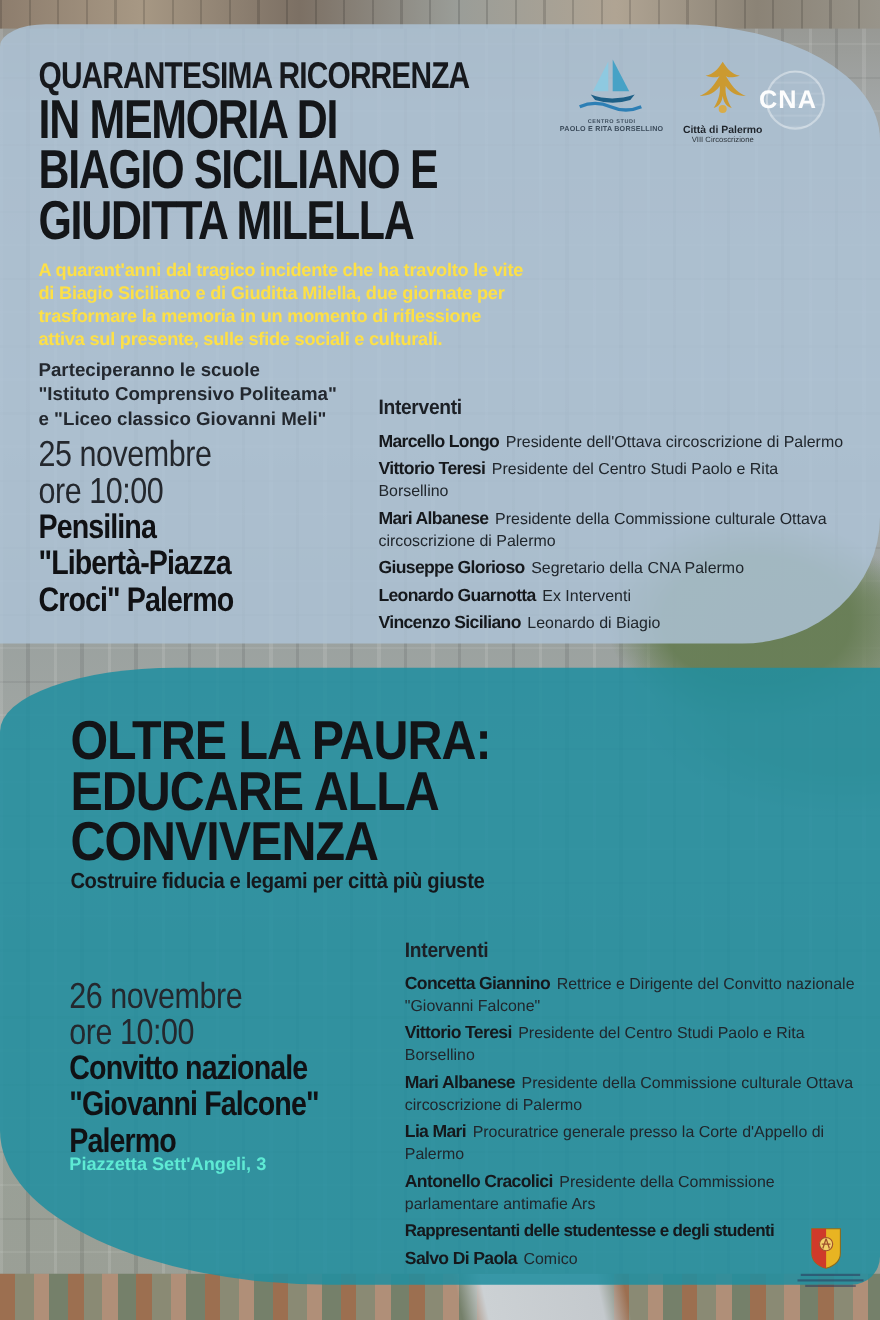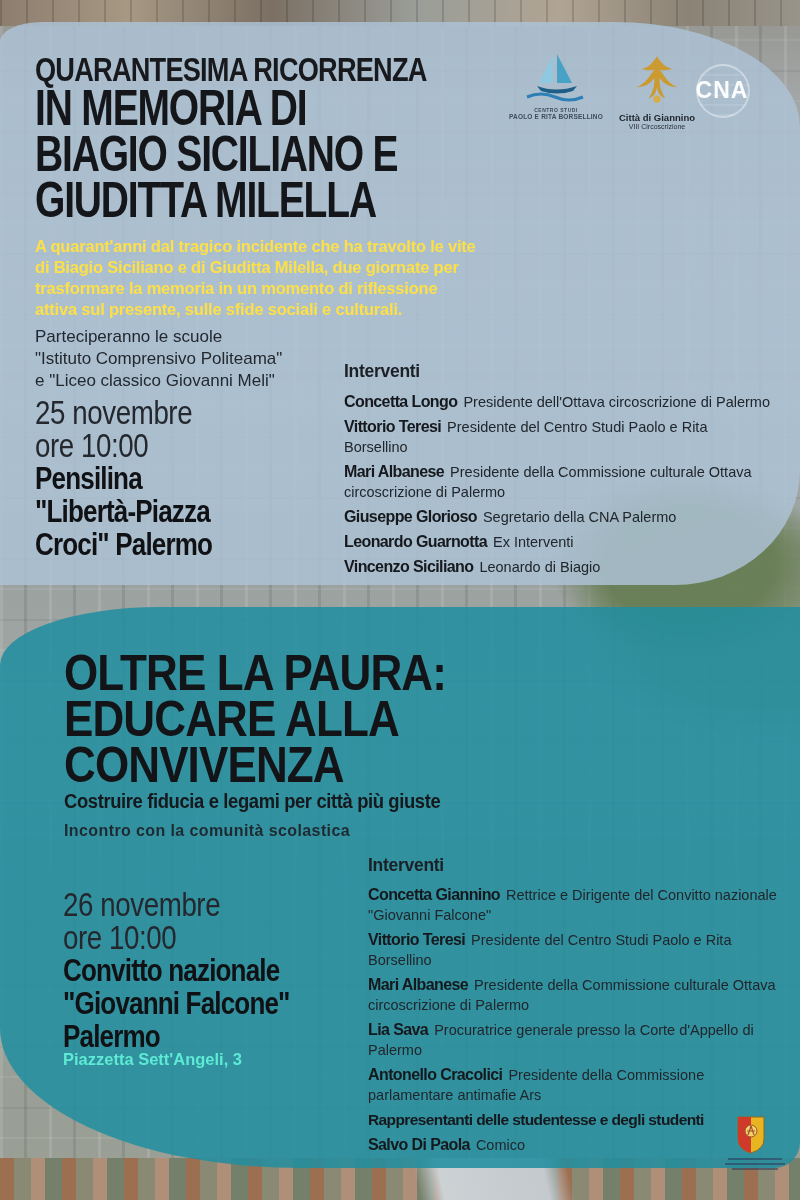--- a/index.html
+++ b/index.html
@@ -37,21 +37,21 @@
     border-bottom-right-radius:26px;}
 
   
   .abs{position:absolute;}
   .kicker{left:35px;top:50px;font-size:34px;font-weight:800;letter-spacing:-1px;
     transform:scaleX(.80);transform-origin:left top;white-space:nowrap;color:#17191d;}
   .main-title{left:35px;top:85px;font-weight:800;font-size:50px;line-height:46px;
     letter-spacing:-1.5px;transform:scaleX(.78);transform-origin:left top;color:#141619;white-space:nowrap;}
   .intro{left:35px;top:236px;width:448px;font-size:16.5px;line-height:21px;font-weight:700;
     letter-spacing:-.2px;color:#fde047;}
-  .schools{left:35px;top:326px;font-size:17px;line-height:22px;font-weight:400;color:#23282f;}
+  .schools{left:35px;top:326px;font-size:17px;line-height:22px;font-weight:700;color:#23282f;}
   .interv-label{font-size:19px;font-weight:700;letter-spacing:-.3px;color:#1c2026;
     transform:scaleX(.92);transform-origin:left top;white-space:nowrap;}
   .sp-list{width:430px;}
   .sp{margin-bottom:5px;line-height:19px;}
   .sp-name{font-weight:800;font-size:16px;letter-spacing:-.6px;color:#15181c;margin-right:6px;}
   .sp-role{font-weight:400;font-size:14.5px;color:#20262c;}
   .sp-solo .sp-name{font-size:15.5px;}
   .dateblock{transform-origin:left top;transform:scaleX(.84);white-space:nowrap;}
   .dateblock .dt{font-size:33px;line-height:33px;font-weight:400;color:#24282e;letter-spacing:-.5px;}
   .dateblock .vn{font-size:31px;line-height:33px;font-weight:800;color:#101114;letter-spacing:-1px;}
@@ -66,21 +66,21 @@
   .logo-bors{left:503px;top:53px;width:106px;text-align:center;}
   .logo-bors .t1{font-size:5px;letter-spacing:.5px;color:#3c4c5c;font-weight:700;}
   .logo-bors .t2{font-size:6.5px;letter-spacing:.2px;color:#3c4c5c;font-weight:700;}
   .logo-pal{left:612px;top:50px;width:90px;text-align:center;}
   .logo-pal .t1{font-size:9.5px;font-weight:700;color:#1f242b;}
   .logo-pal .t2{font-size:7px;font-weight:400;color:#2a3138;}
   .logo-cna{left:690px;top:64px;width:64px;height:52px;}
   .cna-ring{position:absolute;left:6px;top:0;width:50px;height:50px;border-radius:50%;
     border:2px solid rgba(255,255,255,.38);
     background:repeating-linear-gradient(0deg, rgba(255,255,255,.10) 0 2px, rgba(255,255,255,0) 2px 10px);}
-  .cna-text{position:absolute;left:0;top:13px;width:64px;text-align:center;
+  .cna-text{position:absolute;left:0;top:13px;width:64px;text-align:left;
     font-size:23px;font-weight:800;color:#fdfdfd;letter-spacing:1px;}
   .crest{left:737px;top:1116px;}
   .footnote-lines{left:724px;top:1158px;width:62px;}
   .footnote-lines div{height:2px;margin:0 auto 3px;background:rgba(45,55,90,.55);}
 </style>
 </head>
 <body>
 
 <div class="poster">
 
@@ -104,21 +104,21 @@
     <div class="t2">PAOLO E RITA BORSELLINO</div>
   </div>
 
   <div class="abs logo-pal">
     <span>
       <svg width="64" height="58" viewBox="0 0 70 60">
         <path fill="#cb9a31" d="M35 5 C30 13 26 17 18 19 C26 21 30 21 32 19 C24 33 18 37 12 39 C22 39 28 35 32 29 C33 37 30 45 26 51 C32 49 34 45 35 39 C36 45 38 49 44 51 C40 45 37 37 38 29 C42 35 48 39 58 39 C52 37 46 33 38 19 C40 21 44 21 52 19 C44 17 40 13 35 5 Z"></path>
         <circle cx="35" cy="52" r="4" fill="#d8ac49"></circle>
       </svg>
     </span>
-    <div class="t1">Città di Giannino</div>
+    <div class="t1">Città di Palermo</div>
     <div class="t2">VIII Circoscrizione</div>
   </div>
 
   <div class="abs logo-cna">
     <div class="cna-ring"></div>
     <div class="cna-text">CNA</div>
   </div>
 
   <div class="abs kicker">QUARANTESIMA RICORRENZA</div>
   <div class="abs main-title">
@@ -138,51 +138,50 @@
   <div class="abs dateblock" style="left:35px;top:396px;">
     <div class="dt">25 novembre</div>
     <div class="dt">ore 10:00</div>
     <div class="vn">Pensilina</div>
     <div class="vn">"Libertà-Piazza</div>
     <div class="vn">Croci" Palermo</div>
   </div>
 
   <div class="abs interv-label" style="left:344px;top:360px;">Interventi</div>
   <div class="abs sp-list" style="left:344px;top:392px;">
-    <div class="sp"><span class="sp-name">Concetta Longo</span><span class="sp-role">Presidente dell'Ottava circoscrizione di Palermo</span></div>
+    <div class="sp"><span class="sp-name">Marcello Longo</span><span class="sp-role">Presidente dell'Ottava circoscrizione di Palermo</span></div>
     <div class="sp"><span class="sp-name">Vittorio Teresi</span><span class="sp-role">Presidente del Centro Studi Paolo e Rita Borsellino</span></div>
     <div class="sp"><span class="sp-name">Mari Albanese</span><span class="sp-role">Presidente della Commissione culturale Ottava circoscrizione di Palermo</span></div>
     <div class="sp"><span class="sp-name">Giuseppe Glorioso</span><span class="sp-role">Segretario della CNA Palermo</span></div>
     <div class="sp"><span class="sp-name">Leonardo Guarnotta</span><span class="sp-role">Ex Interventi</span></div>
     <div class="sp"><span class="sp-name">Vincenzo Siciliano</span><span class="sp-role">Leonardo di Biagio</span></div>
   </div>
 
   <div class="abs title2">
     <div>OLTRE LA PAURA:</div>
     <div>EDUCARE ALLA</div>
     <div>CONVIVENZA</div>
   </div>
   <div class="abs subtitle2">Costruire fiducia e legami per città più giuste</div>
-  <div class="abs note2">Incontro con la comunità scolastica</div>
 
   <div class="abs dateblock" style="left:63px;top:888px;">
     <div class="dt">26 novembre</div>
     <div class="dt">ore 10:00</div>
     <div class="vn">Convitto nazionale</div>
     <div class="vn">"Giovanni Falcone"</div>
     <div class="vn">Palermo</div>
   </div>
   <div class="abs address" style="left:63px;top:1050px;">Piazzetta Sett'Angeli, 3</div>
 
   <div class="abs interv-label" style="left:368px;top:854px;">Interventi</div>
   <div class="abs sp-list" style="left:368px;top:885px;width:424px;">
     <div class="sp"><span class="sp-name">Concetta Giannino</span><span class="sp-role">Rettrice e Dirigente del Convitto nazionale "Giovanni Falcone"</span></div>
     <div class="sp"><span class="sp-name">Vittorio Teresi</span><span class="sp-role">Presidente del Centro Studi Paolo e Rita Borsellino</span></div>
     <div class="sp"><span class="sp-name">Mari Albanese</span><span class="sp-role">Presidente della Commissione culturale Ottava circoscrizione di Palermo</span></div>
-    <div class="sp"><span class="sp-name">Lia Sava</span><span class="sp-role">Procuratrice generale presso la Corte d'Appello di Palermo</span></div>
+    <div class="sp"><span class="sp-name">Lia Mari</span><span class="sp-role">Procuratrice generale presso la Corte d'Appello di Palermo</span></div>
     <div class="sp"><span class="sp-name">Antonello Cracolici</span><span class="sp-role">Presidente della Commissione parlamentare antimafie Ars</span></div>
     <div class="sp sp-solo"><span class="sp-name">Rappresentanti delle studentesse e degli studenti</span><span class="sp-role"></span></div>
     <div class="sp"><span class="sp-name">Salvo Di Paola</span><span class="sp-role">Comico</span></div>
   </div>
 
   <div class="abs crest">
     <svg width="28" height="38" viewBox="0 0 28 38">
       <path d="M1 1 H27 V23 Q27 33 14 37 Q1 33 1 23 Z" fill="#e8b422" stroke="#8a6b1f" stroke-width="1"></path>
       <path d="M1 1 H14 V37 Q1 33 1 23 Z" fill="#cf3a2a"></path>
       <circle cx="14" cy="15" r="6" fill="#f3d06a" stroke="#a0522d" stroke-width="1"></circle>

